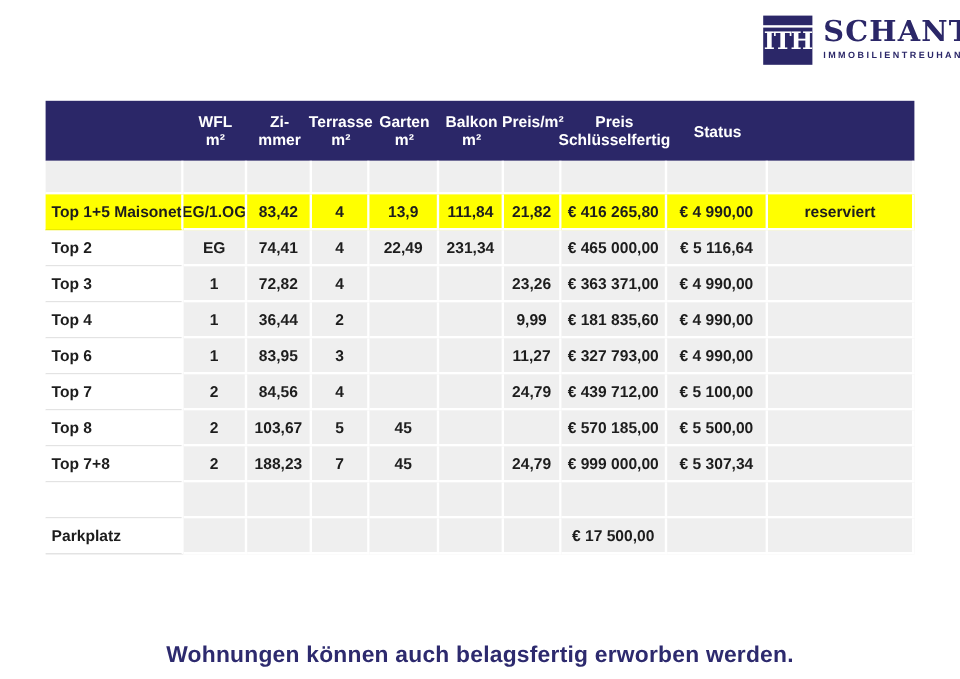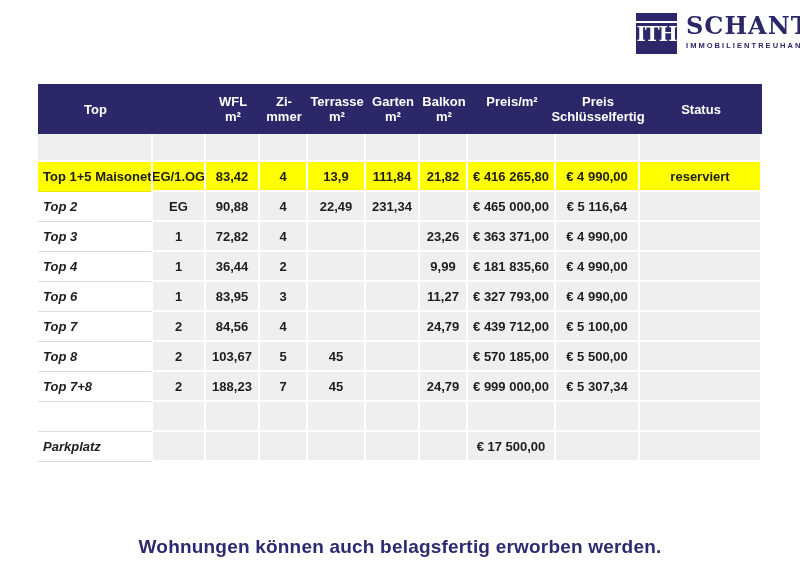--- a/index.html
+++ b/index.html
@@ -41,21 +41,21 @@
   .hcell .l2e{height:15px;}
   .row{height:30px;}
   .row.gray{height:28px;}
   .cell{
     display:flex;align-items:center;justify-content:center;
     background:var(--cellgray,#efefef);
     border-right:2px solid #ffffff;border-bottom:2px solid #ffffff;
     font-weight:bold;font-size:13px;color:#1d1d1d;white-space:nowrap;overflow:hidden;
   }
   .cell.c0{justify-content:flex-start;padding-left:5px;}
-  .row.data .cell.c0{background:#ffffff;border-bottom:1px solid #dcdcdc;font-style:italic;}
+  .row.data .cell.c0{background:#ffffff;border-bottom:1px solid #dcdcdc;}
   .row.gray .cell.c0{background:var(--cellgray,#efefef);}
   .row.highlight .cell{background:var(--hl,#ffff00);}
   .row.highlight .cell.c0{background:var(--hl,#ffff00);border-bottom:1px solid #e6e600;}
 
   
   .footer-note{
     position:absolute;left:0;top:536px;width:800px;text-align:center;
     font-weight:bold;font-size:19px;color:#2d2a6e;letter-spacing:0.2px;
   }
 </style>
@@ -70,23 +70,20 @@
     </div>
     <div>
       <div class="logo-name">SCHANTL</div>
       <div class="logo-tagline">IMMOBILIENTREUHAND</div>
     </div>
   </div>
 
   <div class="tbl">
     <div class="hdr" id="tbl-header">
         <div class="hcell">
-          <span>Top</span>
-        </div>
-        <div class="hcell">
           <span></span>
         </div>
         <div class="hcell">
           <span>WFL</span>
           <span>m²</span>
         </div>
         <div class="hcell">
           <span>Zi-</span>
           <span>mmer</span>
         </div>
@@ -135,21 +132,21 @@
           <div class="cell c4">13,9</div>
           <div class="cell c5">111,84</div>
           <div class="cell c6">21,82</div>
           <div class="cell c7">€ 416 265,80</div>
           <div class="cell c8">€ 4 990,00</div>
           <div class="cell c9">reserviert</div>
         </div>
         <div class="row data">
           <div class="cell c0">Top 2</div>
           <div class="cell c1">EG</div>
-          <div class="cell c2">90,88</div>
+          <div class="cell c2">74,41</div>
           <div class="cell c3">4</div>
           <div class="cell c4">22,49</div>
           <div class="cell c5">231,34</div>
           <div class="cell c6"></div>
           <div class="cell c7">€ 465 000,00</div>
           <div class="cell c8">€ 5 116,64</div>
           <div class="cell c9"></div>
         </div>
         <div class="row data">
           <div class="cell c0">Top 3</div>

